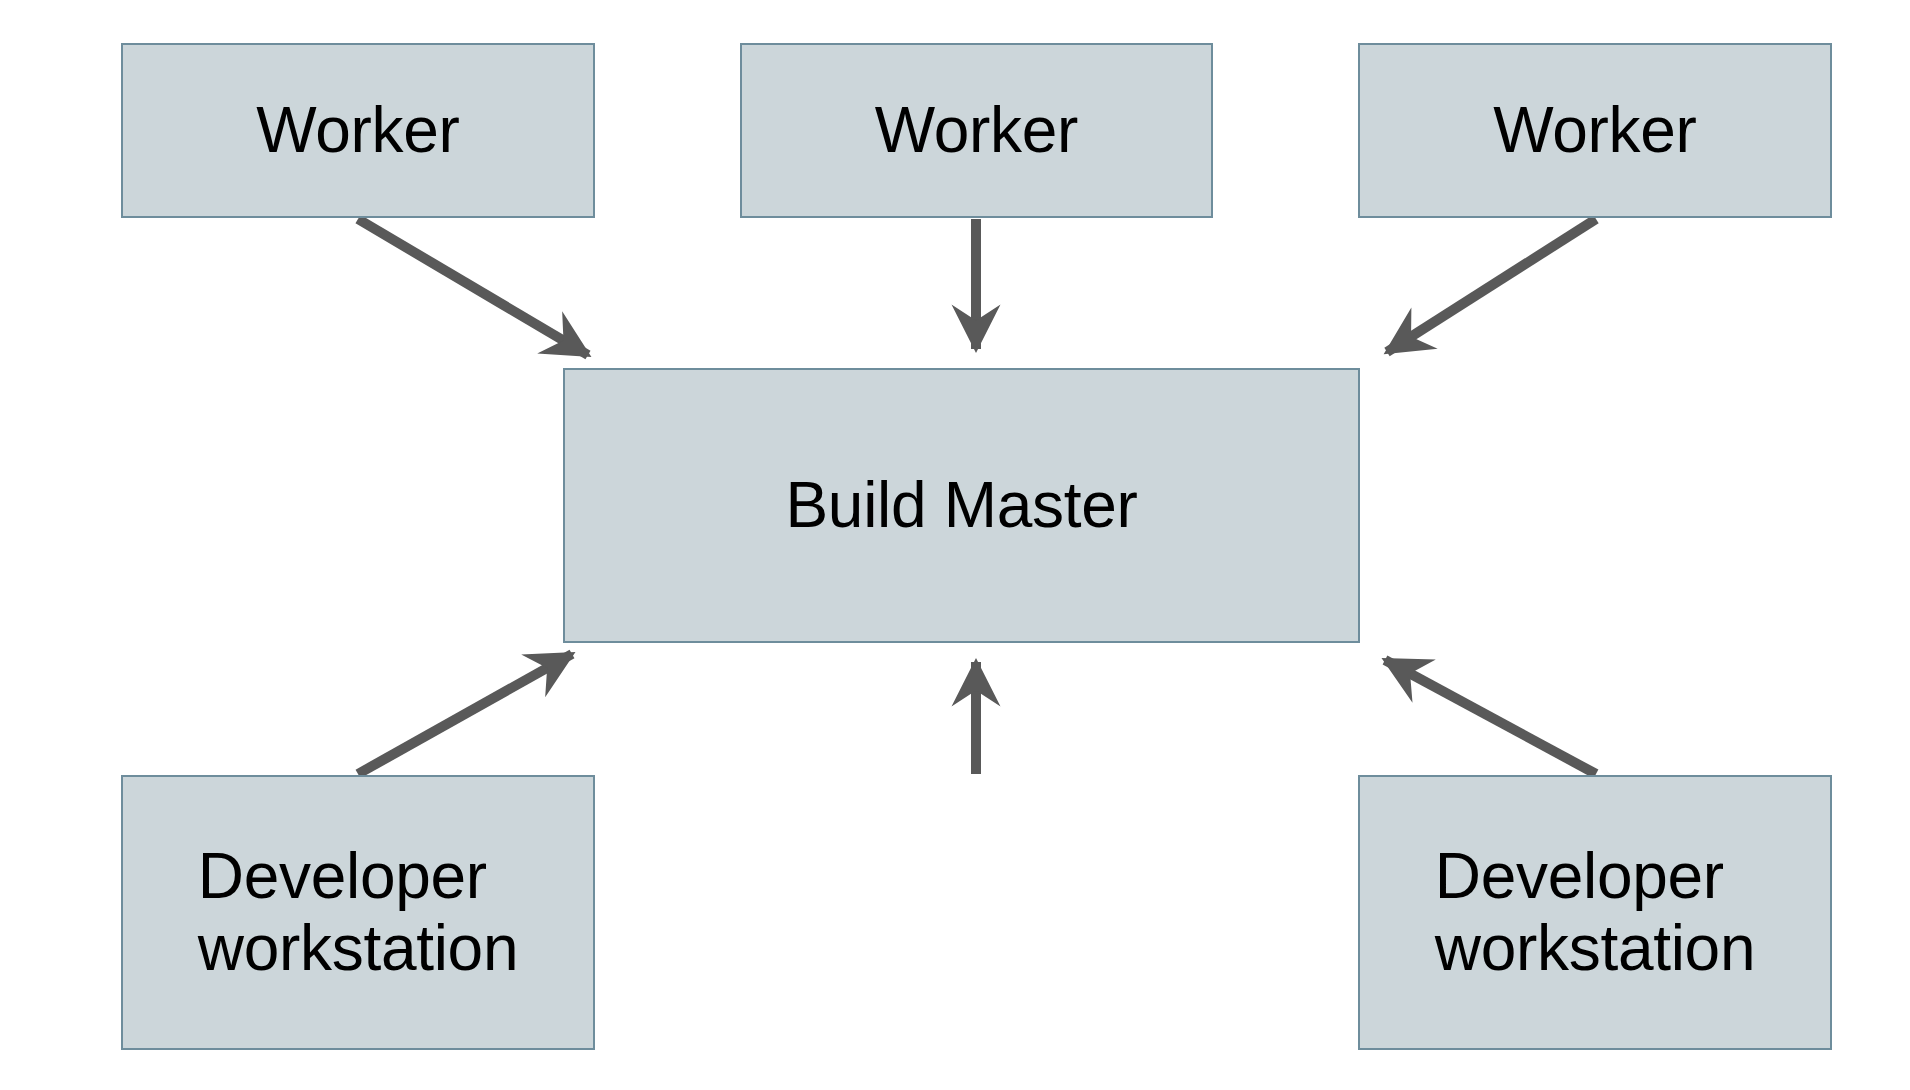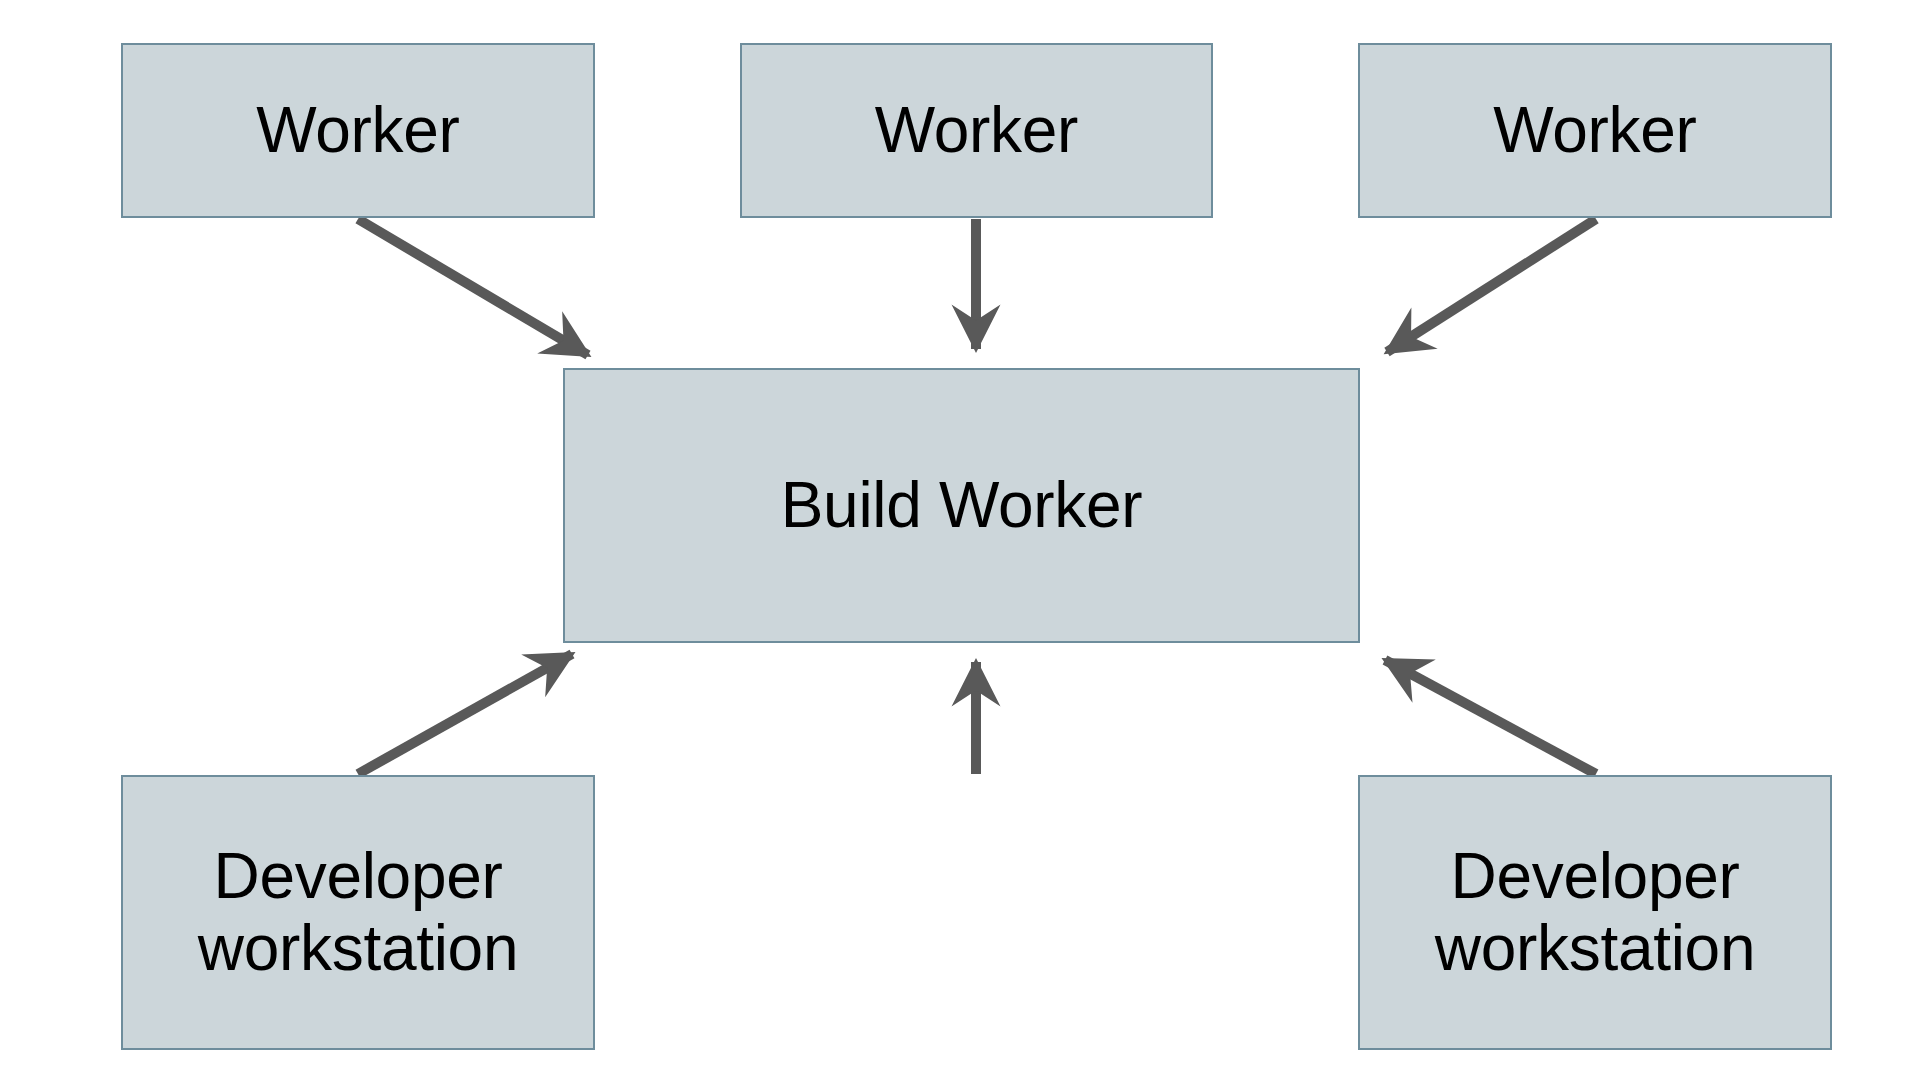--- a/index.html
+++ b/index.html
@@ -28,21 +28,20 @@
     pointer-events: none;
   }
   .node {
     position: absolute;
     box-sizing: border-box;
     background: #ccd6da;
     border: 2px solid #6e8d9c;
     display: flex;
     align-items: center;
     justify-content: center;
-    text-align: center;
     color: #000000;
     font-weight: 400;
     line-height: 1.12;
     letter-spacing: -0.3px;
   }
   .node-label {
     display: block;
     padding: 0 10px;
     white-space: pre-line;
   }
@@ -100,21 +99,21 @@
 
   <div class="node" id="node-worker-2">
     <span class="node-label">Worker</span>
   </div>
 
   <div class="node" id="node-worker-3">
     <span class="node-label">Worker</span>
   </div>
 
   <div class="node" id="node-build-master">
-    <span class="node-label">Build Worker</span>
+    <span class="node-label">Build Master</span>
   </div>
 
   <div class="node" id="node-dev-workstation-1">
     <span class="node-label">Developer
 workstation</span>
   </div>
 
 
   <div class="node" id="node-dev-workstation-2">
     <span class="node-label">Developer

